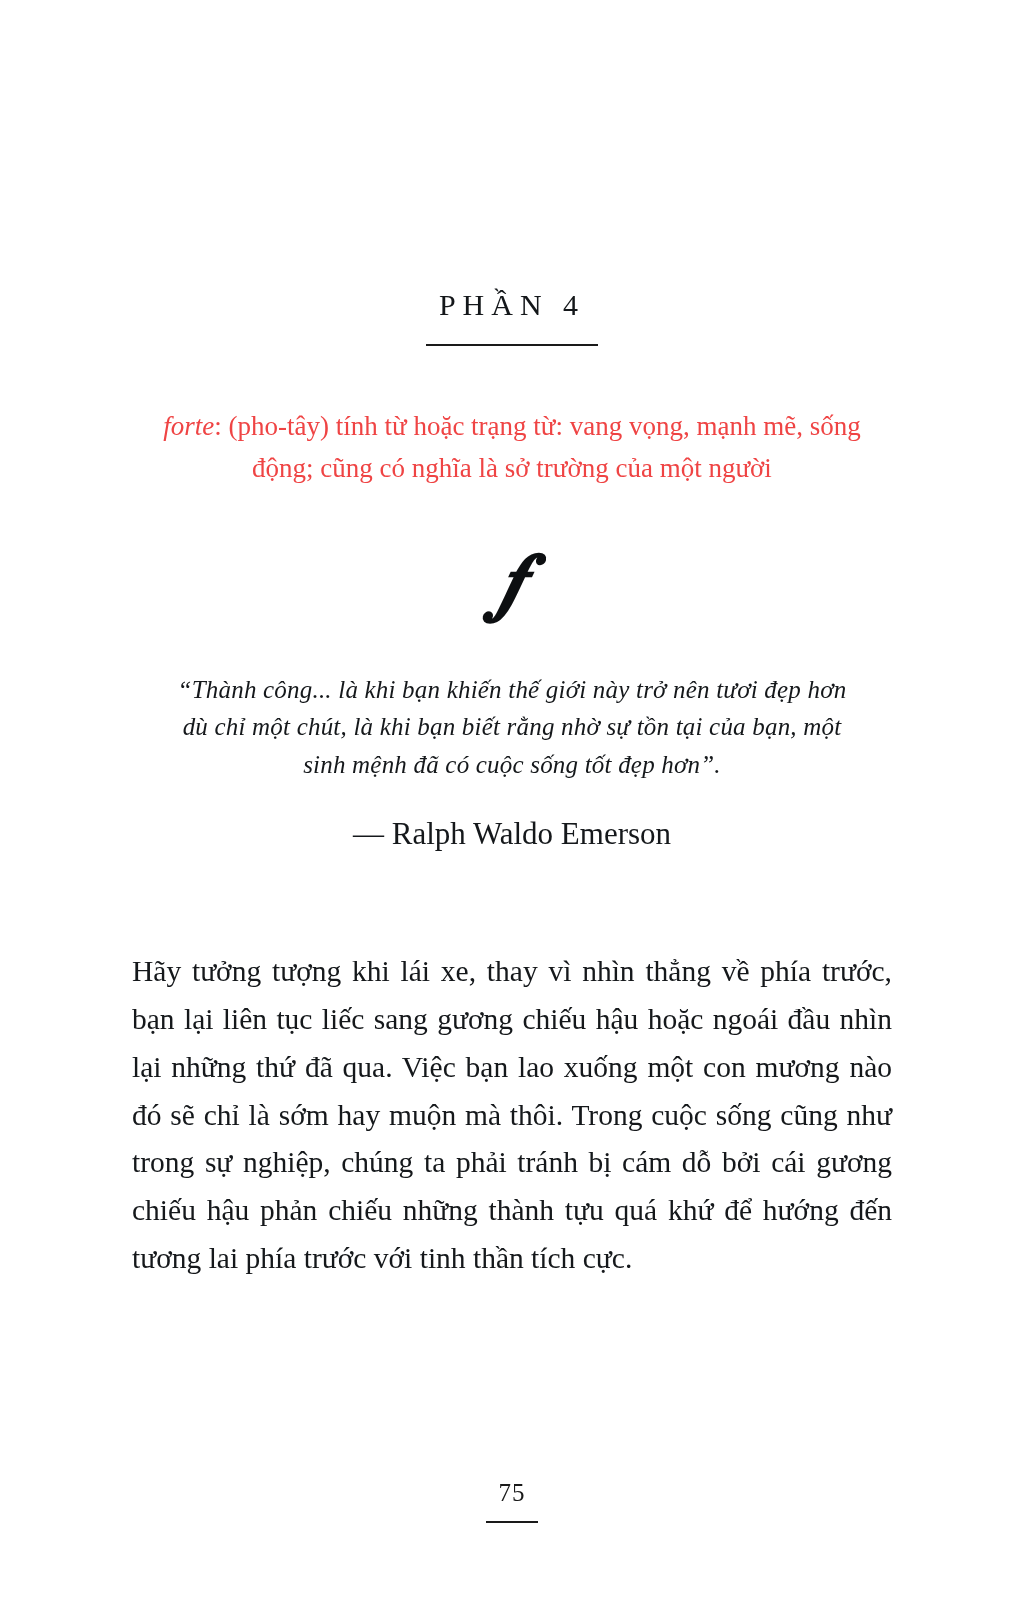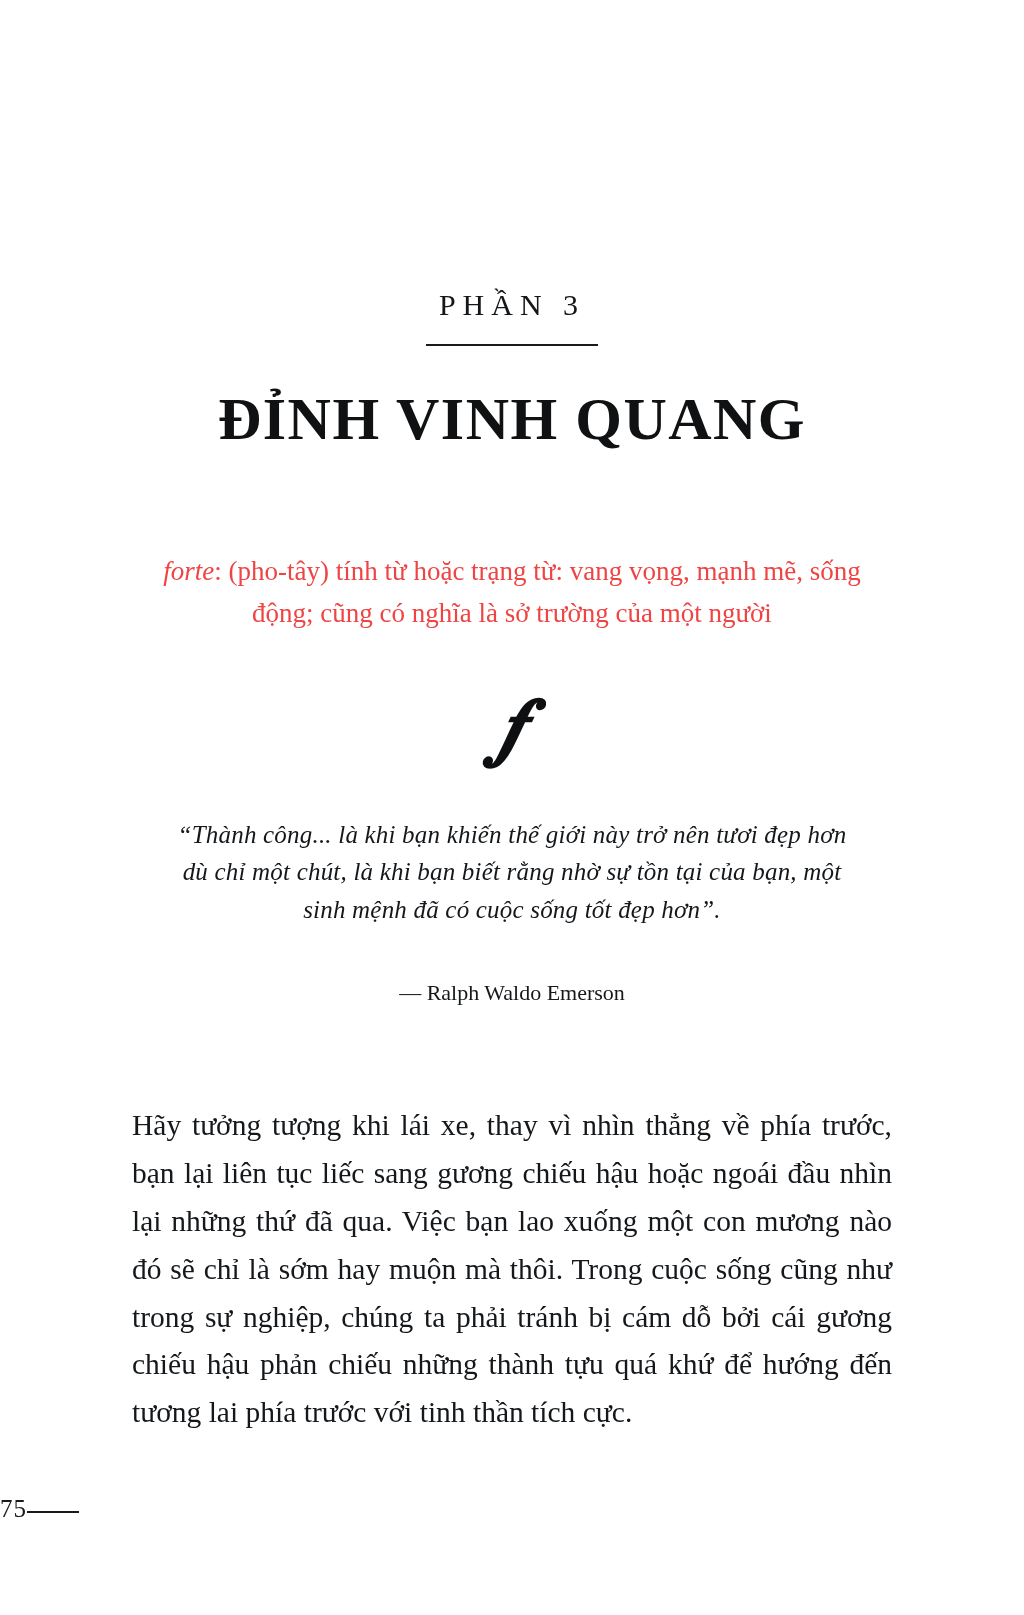--- a/index.html
+++ b/index.html
@@ -85,24 +85,24 @@
     width: 700px;
     text-align: center;
     font-style: italic;
     font-size: 25px;
     line-height: 1.5;
     letter-spacing: 0.2px;
     color: #15181b;
   }
 
   .quote-attrib {
-    margin-top: 27px;
+    margin-top: 8px;
     width: 700px;
     text-align: center;
-    font-size: 22px;
+    font-size: 31px;
     font-style: normal;
     color: #15181b;
   }
 
   
   .body-copy {
     margin-top: 96px;
     width: 760px;
     font-size: 29.5px;
     line-height: 1.62;
@@ -111,45 +111,45 @@
     color: #15181b;
   }
 
   
   .folio-wrap {
     position: absolute;
     left: 0;
     right: 0;
     bottom: 92px;
     display: flex;
-    flex-direction: row;
+    flex-direction: column;
     align-items: center;
+    gap: 8px;
   }
   .folio {
     font-size: 25px;
     color: #1a1a1a;
     letter-spacing: 1px;
   }
   .folio-rule {
     margin-top: 6px;
     width: 52px;
     height: 2px;
     background: #1a1a1a;
   }
 </style>
 </head>
 <body>
 
 <div class="page">
 
-  <div class="part-label">PHẦN 3</div>
+  <div class="part-label">PHẦN 4</div>
 
   <div class="part-rule"></div>
 
-  <h1 class="chapter-title">ĐỈNH VINH QUANG</h1>
 
   <p class="definition">
     <span class="term">forte</span><span>: (pho-tây) tính từ hoặc trạng từ: vang vọng, mạnh mẽ, sống động; cũng có nghĩa là sở trường của một người</span>
   </p>
 
   <div class="forte-glyph">𝆑</div>
 
   <blockquote class="quote">“Thành công... là khi bạn khiến thế giới này trở nên tươi đẹp hơn dù chỉ một chút, là khi bạn biết rằng nhờ sự tồn tại của bạn, một sinh mệnh đã có cuộc sống tốt đẹp hơn”.</blockquote>
 
   <div class="quote-attrib">— Ralph Waldo Emerson</div>

